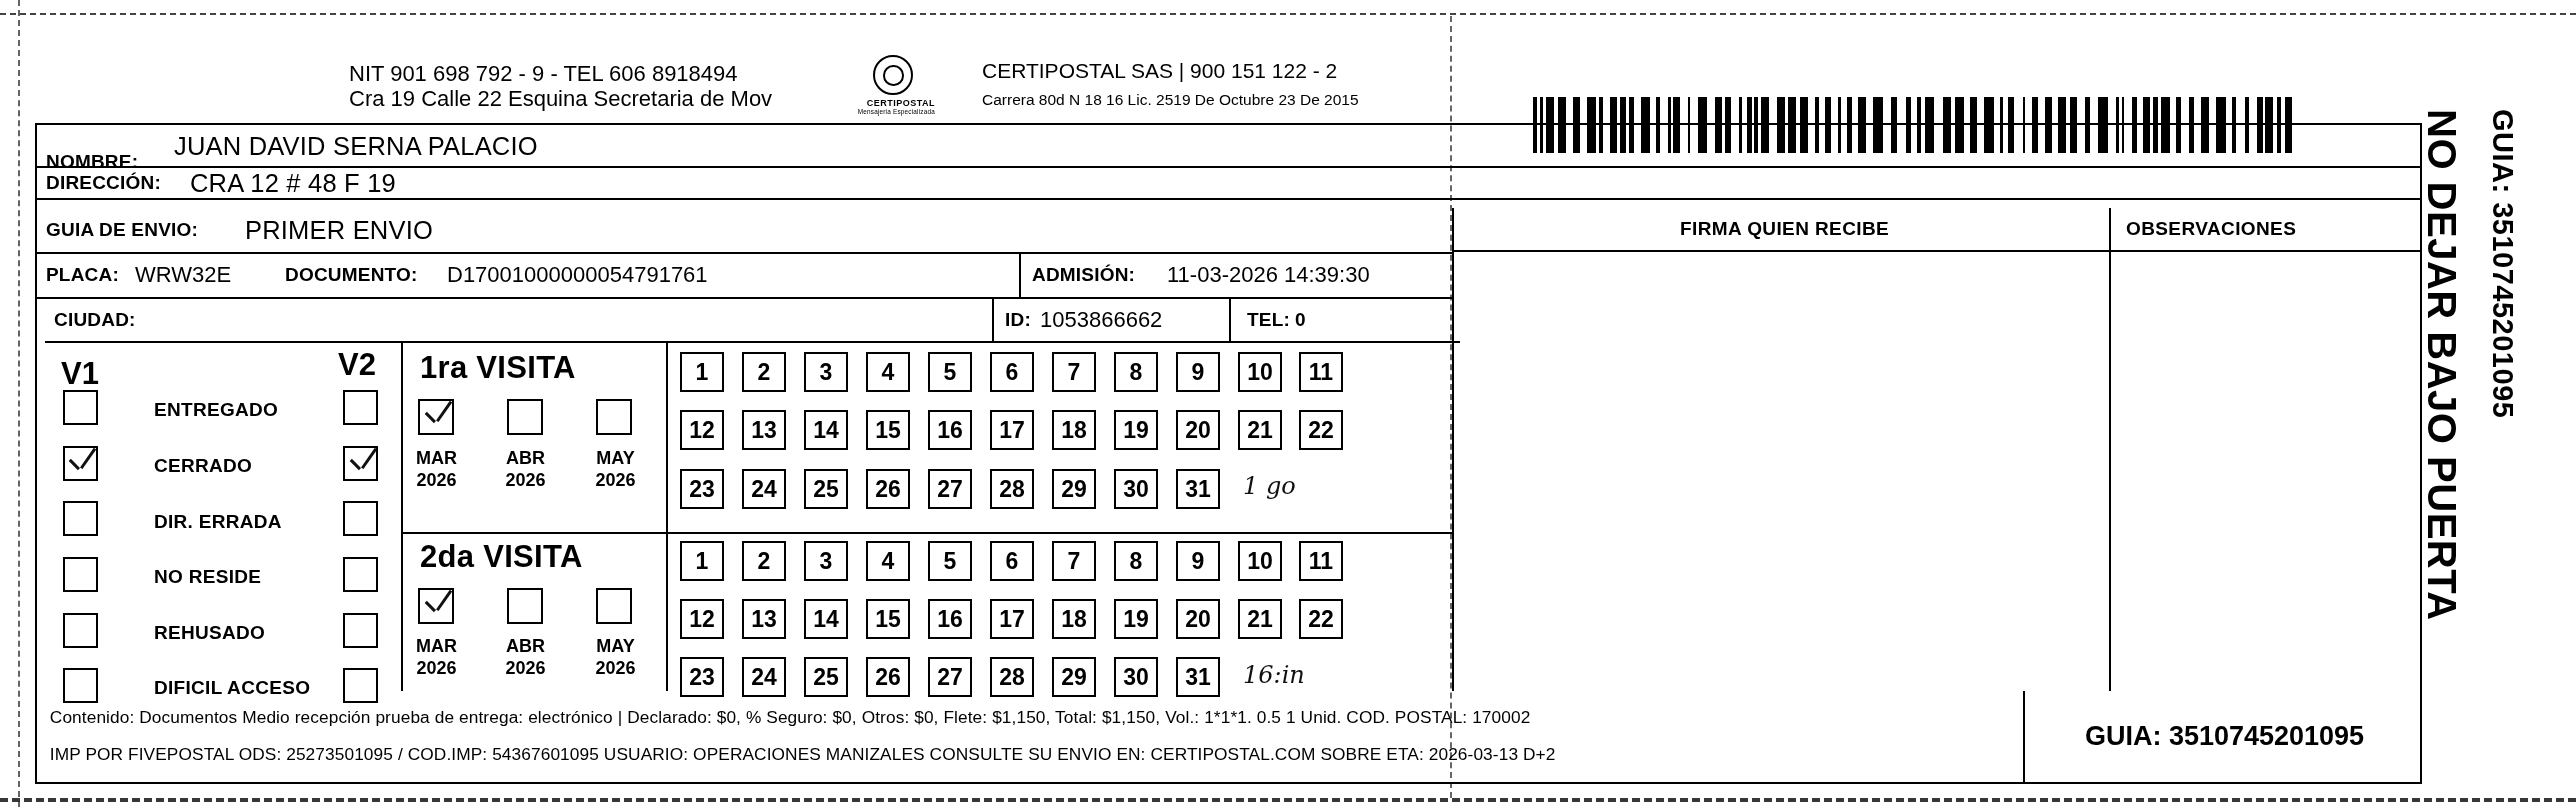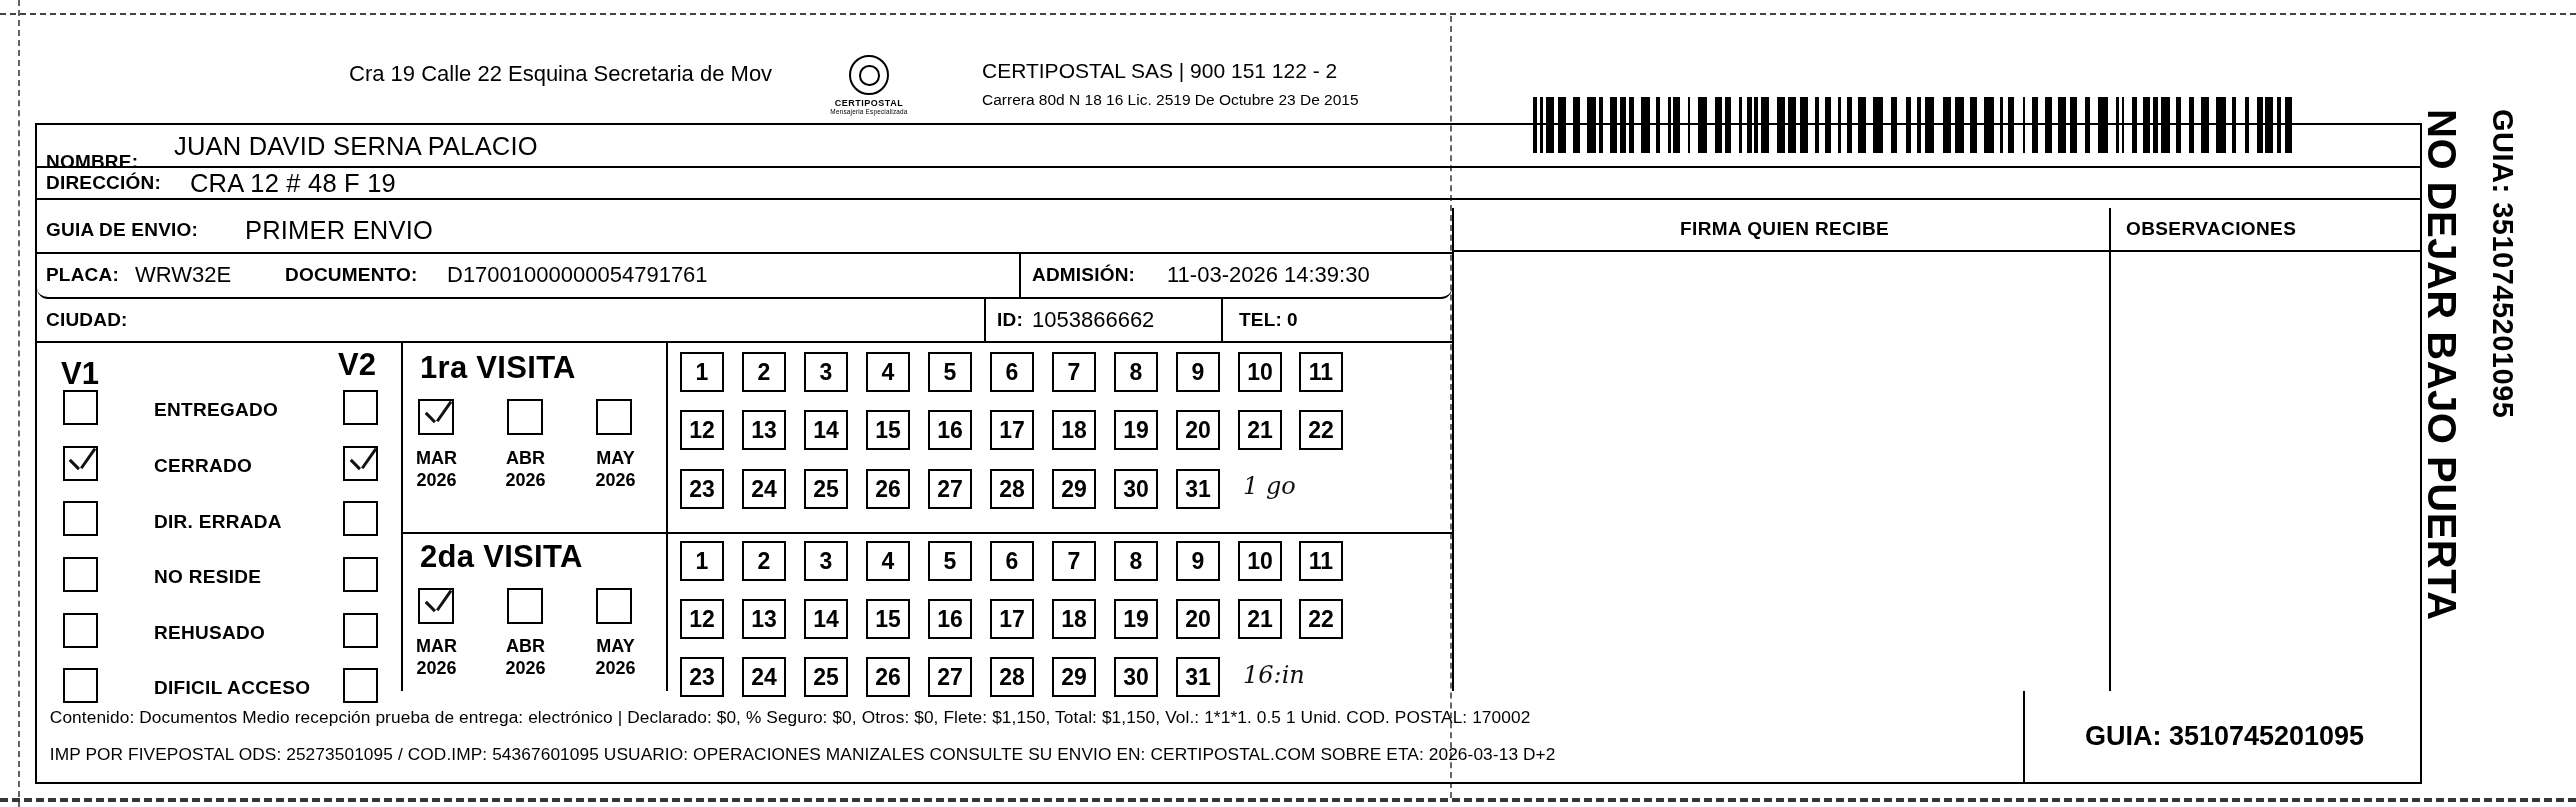--- a/index.html
+++ b/index.html
@@ -11,21 +11,21 @@
   .perf-bottom{position:absolute;left:0;top:798px;width:2576px;height:0;border-top:4.6px dashed #222;opacity:.9;}
   .perf-left{position:absolute;left:18px;top:0;height:807px;width:0;border-left:2.7px dashed #222;opacity:.7;}
   .perf-mid{position:absolute;left:1450px;top:16.4px;height:782px;width:0;border-left:2.7px dashed #333;opacity:.75;}
 
   .label-zone{position:absolute;left:35px;top:46px;width:2418px;height:738px;}
 
   
   .hdr{position:absolute;left:0;top:0;width:2387px;height:84px;}
   .hdr .consorcio{position:absolute;left:4.6px;top:14.6px;font-size:22px;line-height:25.5px;font-weight:400;letter-spacing:0.2px;}
   .hdr .nit{position:absolute;left:314px;top:14.6px;font-size:22px;line-height:25.5px;}
-  .hdr .cplogo{position:absolute;left:792px;top:9px;width:84px;text-align:center;}
+  .hdr .cplogo{position:absolute;left:816px;top:9px;width:84px;text-align:right;}
   .hdr .cplogo .ring{width:36px;height:36px;border:2.7px solid #000;border-radius:50%;margin:0 auto 2.7px;position:relative;}
   .hdr .cplogo .ring:after{content:"";position:absolute;left:8.2px;top:8.2px;width:16.4px;height:16.4px;border:2.7px solid #000;border-radius:50%;}
   .hdr .cplogo .cpname{font-size:9px;font-weight:bold;letter-spacing:0.5px;}
   .hdr .cplogo .cpsub{font-size:6.4px;letter-spacing:0.2px;}
   .hdr .certi{position:absolute;left:947px;top:12.8px;font-size:21px;line-height:24.6px;}
   .hdr .certi .l2{font-size:15.5px;margin-top:4.6px;}
 
   
   .barcode{position:absolute;left:1498px;top:51px;width:765px;height:56px;display:flex;align-items:flex-end;overflow:hidden;}
   .barcode i{display:block;background:#000;height:56px;margin-right:1.8px;}
@@ -36,22 +36,22 @@
   .row{position:absolute;left:0;width:100%;border-bottom:2.7px solid #000;box-sizing:border-box;}
   .cellline{position:absolute;top:0;bottom:0;border-left:2.7px solid #000;}
 
   .k{font-size:19px;font-weight:bold;letter-spacing:0.2px;}
   .v{font-size:25.5px;font-weight:400;letter-spacing:0.2px;}
   .vsm{font-size:22px;}
 
   .r1{top:0;height:43px;}
   .r2{top:43px;height:32px;}
   .r3{top:83px;height:46px;}
-  .r4{top:128px;height:46px;border-radius:11px;}
-  .r5{top:174px;height:44px;}
+  .r4{top:128px;height:46px;}
+  .r5{top:174px;height:44px;margin-left:8px;}
 
   .lbl{position:absolute;top:50%;transform:translateY(-50%);}
 
   
   .firma-head{position:absolute;left:1415px;top:83px;right:0;height:44px;border-bottom:2.7px solid #000;box-sizing:border-box;}
   .firma-head .t{position:absolute;top:50%;transform:translateY(-50%);font-size:19px;font-weight:bold;letter-spacing:0.4px;}
   .firma-body{position:absolute;left:1415px;top:127px;right:0;bottom:91px;}
   .obs-div{position:absolute;left:2072px;top:83px;bottom:91px;border-left:2.7px solid #000;}
 
   
@@ -94,20 +94,21 @@
 
   <div class="perf-top"></div>
   <div class="perf-bottom"></div>
   <div class="perf-left"></div>
   <div class="perf-mid"></div>
 
   <div class="label-zone">
 
     <div class="hdr">
       <div class="nit">
+        <div>NIT 901 698 792 - 9 - TEL 606 8918494</div>
         <div>Cra 19 Calle 22 Esquina Secretaria de Mov</div>
       </div>
       <div class="cplogo">
         <div class="ring"></div>
         <div class="cpname">CERTIPOSTAL</div>
         <div class="cpsub">Mensajeria Especializada</div>
       </div>
       <div class="certi">
         <div>CERTIPOSTAL SAS | 900 151 122 - 2</div>
         <div class="l2">Carrera 80d N 18 16  Lic. 2519 De Octubre 23 De 2015</div>

